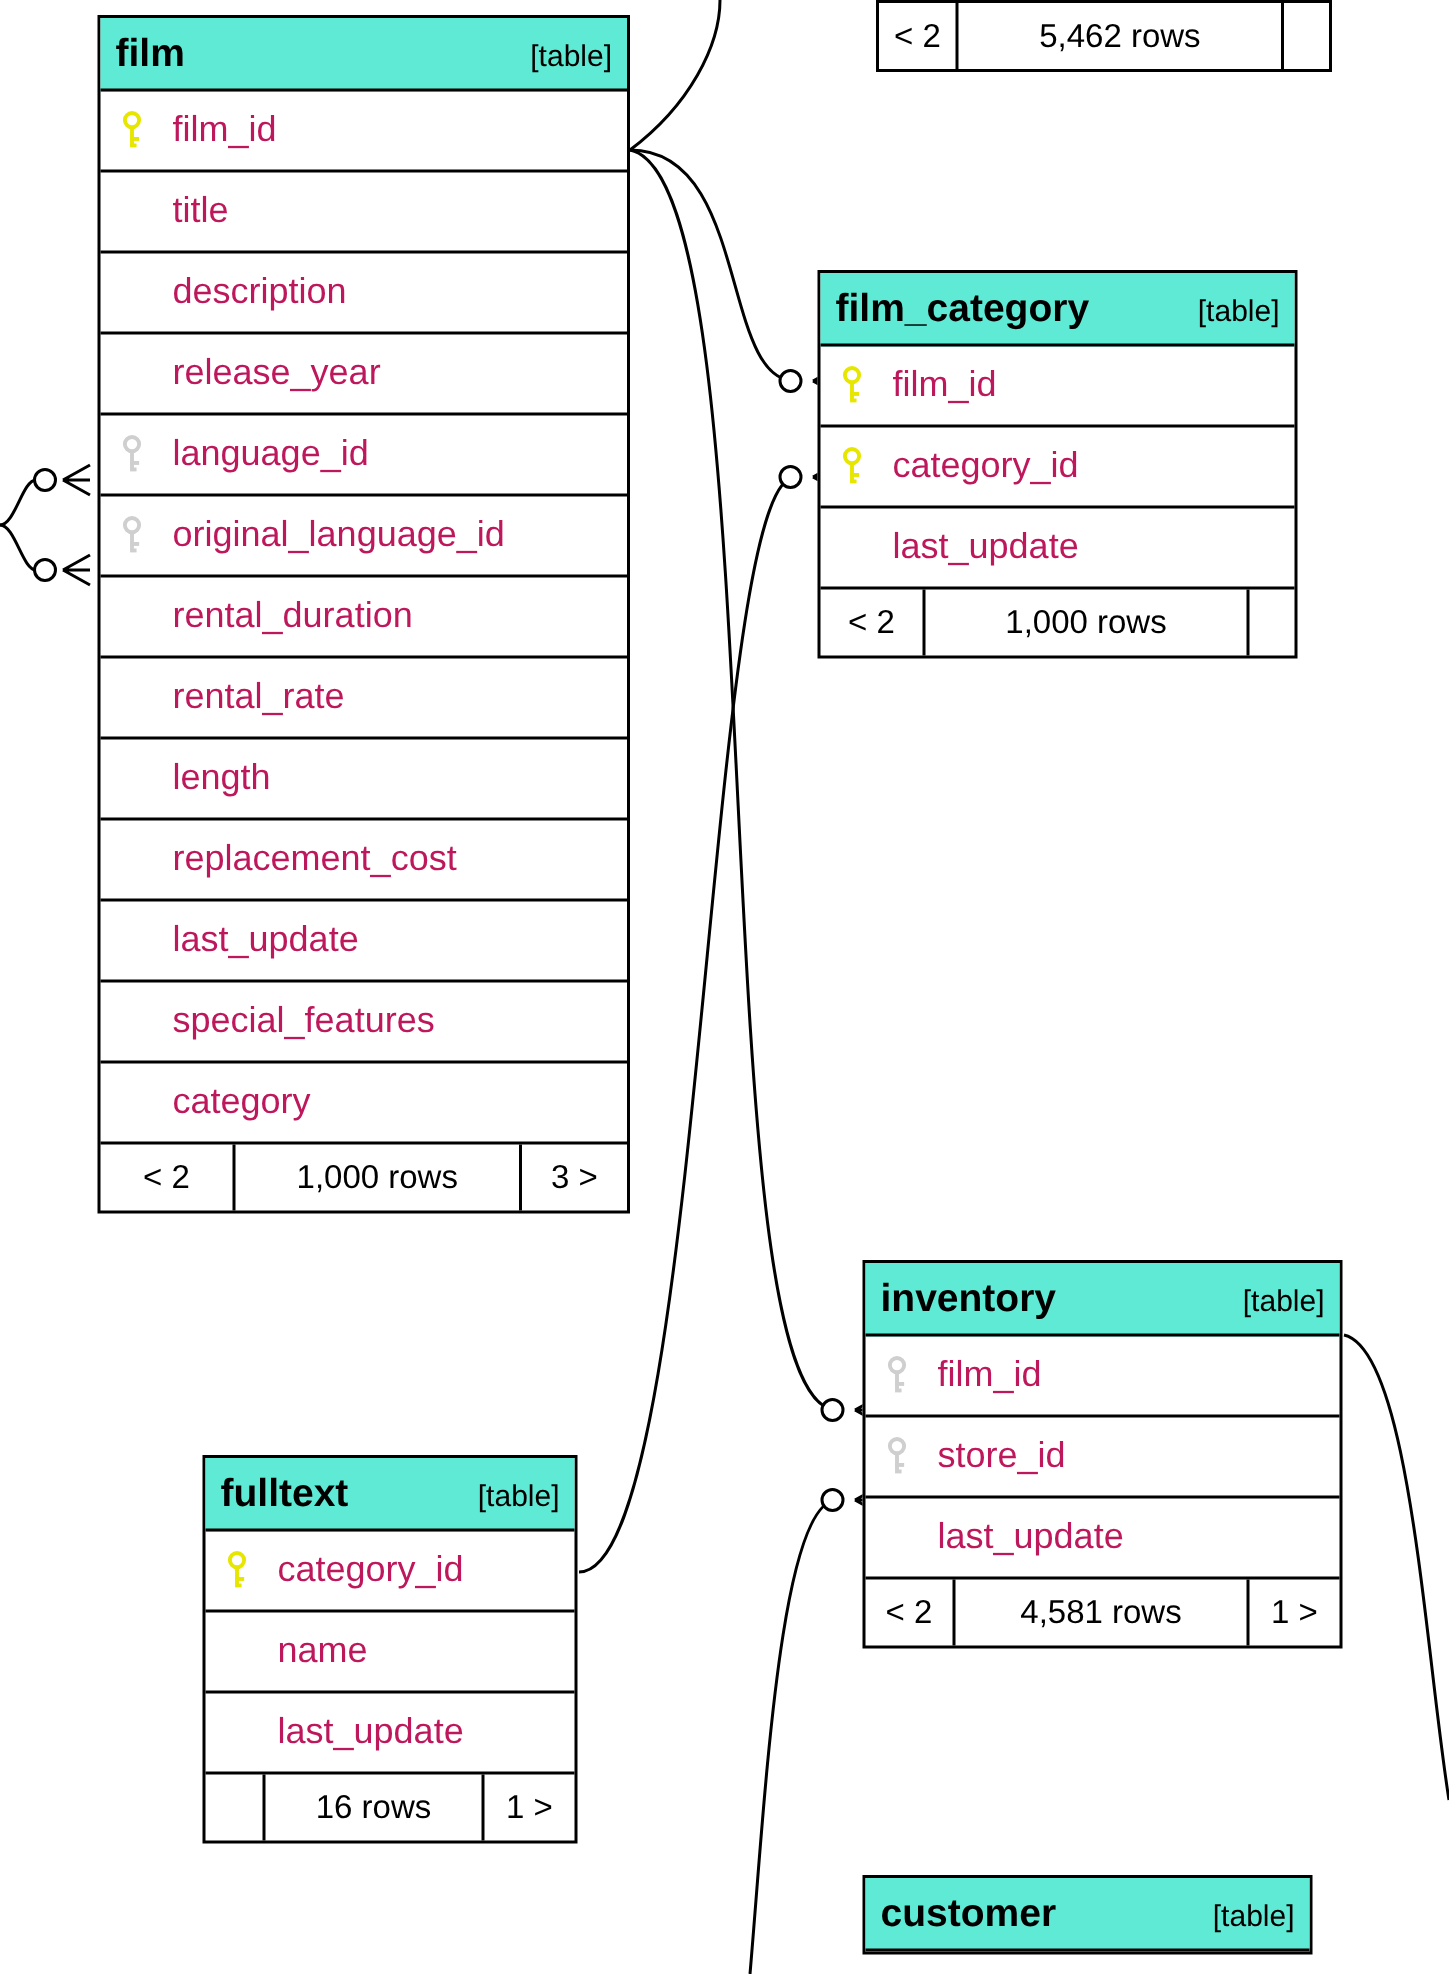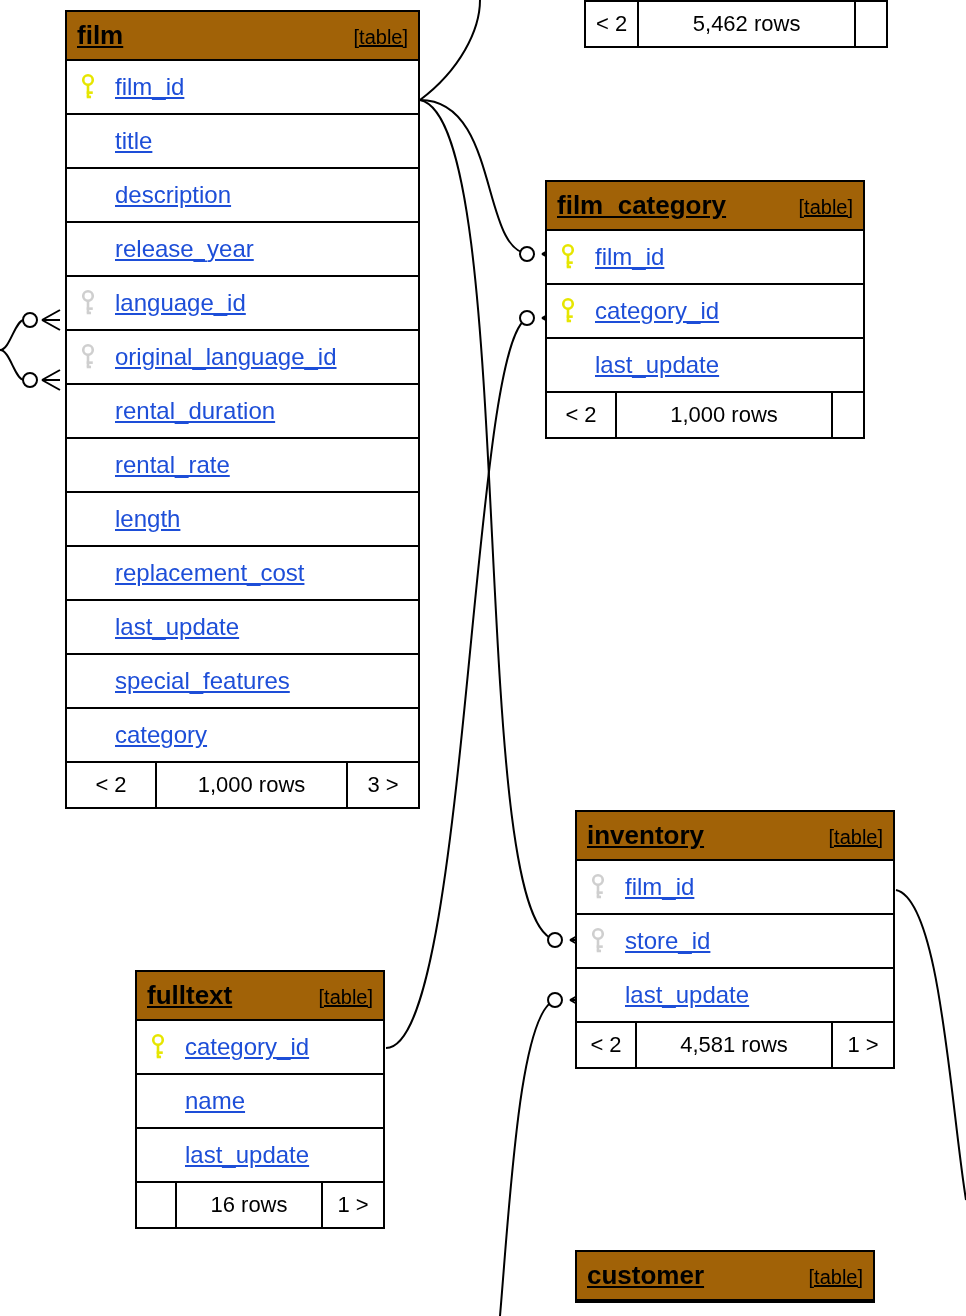--- a/index.html
+++ b/index.html
@@ -1,26 +1,26 @@
 <!DOCTYPE html>
 <html><head>
 <meta charset="utf-8">
 <style>
   html, body { margin:0; padding:0; background:#fff; font-family:Helvetica, Arial, sans-serif; width:966px; height:1316px; overflow:hidden; }
   .canvas { position:relative; width:966px; height:1316px; }
   svg.lines { position:absolute; top:0; left:0; width:966px; height:1316px; pointer-events:none; }
 
   .table-box { position:absolute; background:#fff; border:2px solid #000; box-sizing:border-box; }
-  .table-header { background:#a16207; border-bottom:2px solid #000; padding:8px 10px; display:flex; justify-content:space-between; align-items:baseline;text-decoration:underline; }
+  .table-header { background:#5eead4; border-bottom:2px solid #000; padding:8px 10px; display:flex; justify-content:space-between; align-items:baseline; }
   .table-header .name { font-weight:bold; font-size:26px; }
   .table-header .kind { font-size:20px; color:#000; }
   .col-row { border-bottom:2px solid #000; height:52px; display:flex; align-items:center; }
   .col-row:last-of-type { border-bottom:2px solid #000; }
   .key-slot { width:42px; display:flex; justify-content:center; align-items:center; flex-shrink:0; }
-  .col-label { font-size:24px; color:#1d4ed8; padding-left:6px;text-decoration:underline; }
+  .col-label { font-size:24px; color:#be185d; padding-left:6px; }
   .footer { display:flex; height:44px; }
   .footer .cell { border-right:2px solid #000; display:flex; align-items:center; justify-content:center; font-size:22px; padding:0 10px; box-sizing:border-box; }
   .footer .cell:last-child { border-right:none; }
   .footer .spacer { flex:0 0 auto; }
   .footer .rows { flex:1 1 auto; }
 
   
   .key-icon { width:18px; height:26px; }
 </style>
 </head>
@@ -221,21 +221,21 @@
           <span class="col-label">last_update</span>
         </div>
       </div>
   <div class="footer">
     <div class="cell spacer" style="width:40px"></div>
     <div class="cell rows">16 rows</div>
     <div class="cell spacer" style="width:60px">1 &gt;</div>
   </div>
 </div>
 
-<div class="table-box" style="left:575px; top:810px; width:320px;">
+<div class="table-box" style="left:575px; top:840px; width:320px;">
   <div class="table-header">
     <span class="name">inventory</span>
     <span class="kind">[table]</span>
   </div>
   <div id="cols-3">
         <div class="col-row">
           <span class="key-slot">
             <svg class="key-icon" viewBox="0 0 20 30">
     <circle cx="10" cy="7" r="5.5" fill="none" stroke="#cfcfcf" stroke-width="3"></circle>
     <rect x="8.5" y="12" width="3" height="14" fill="#cfcfcf"></rect>

